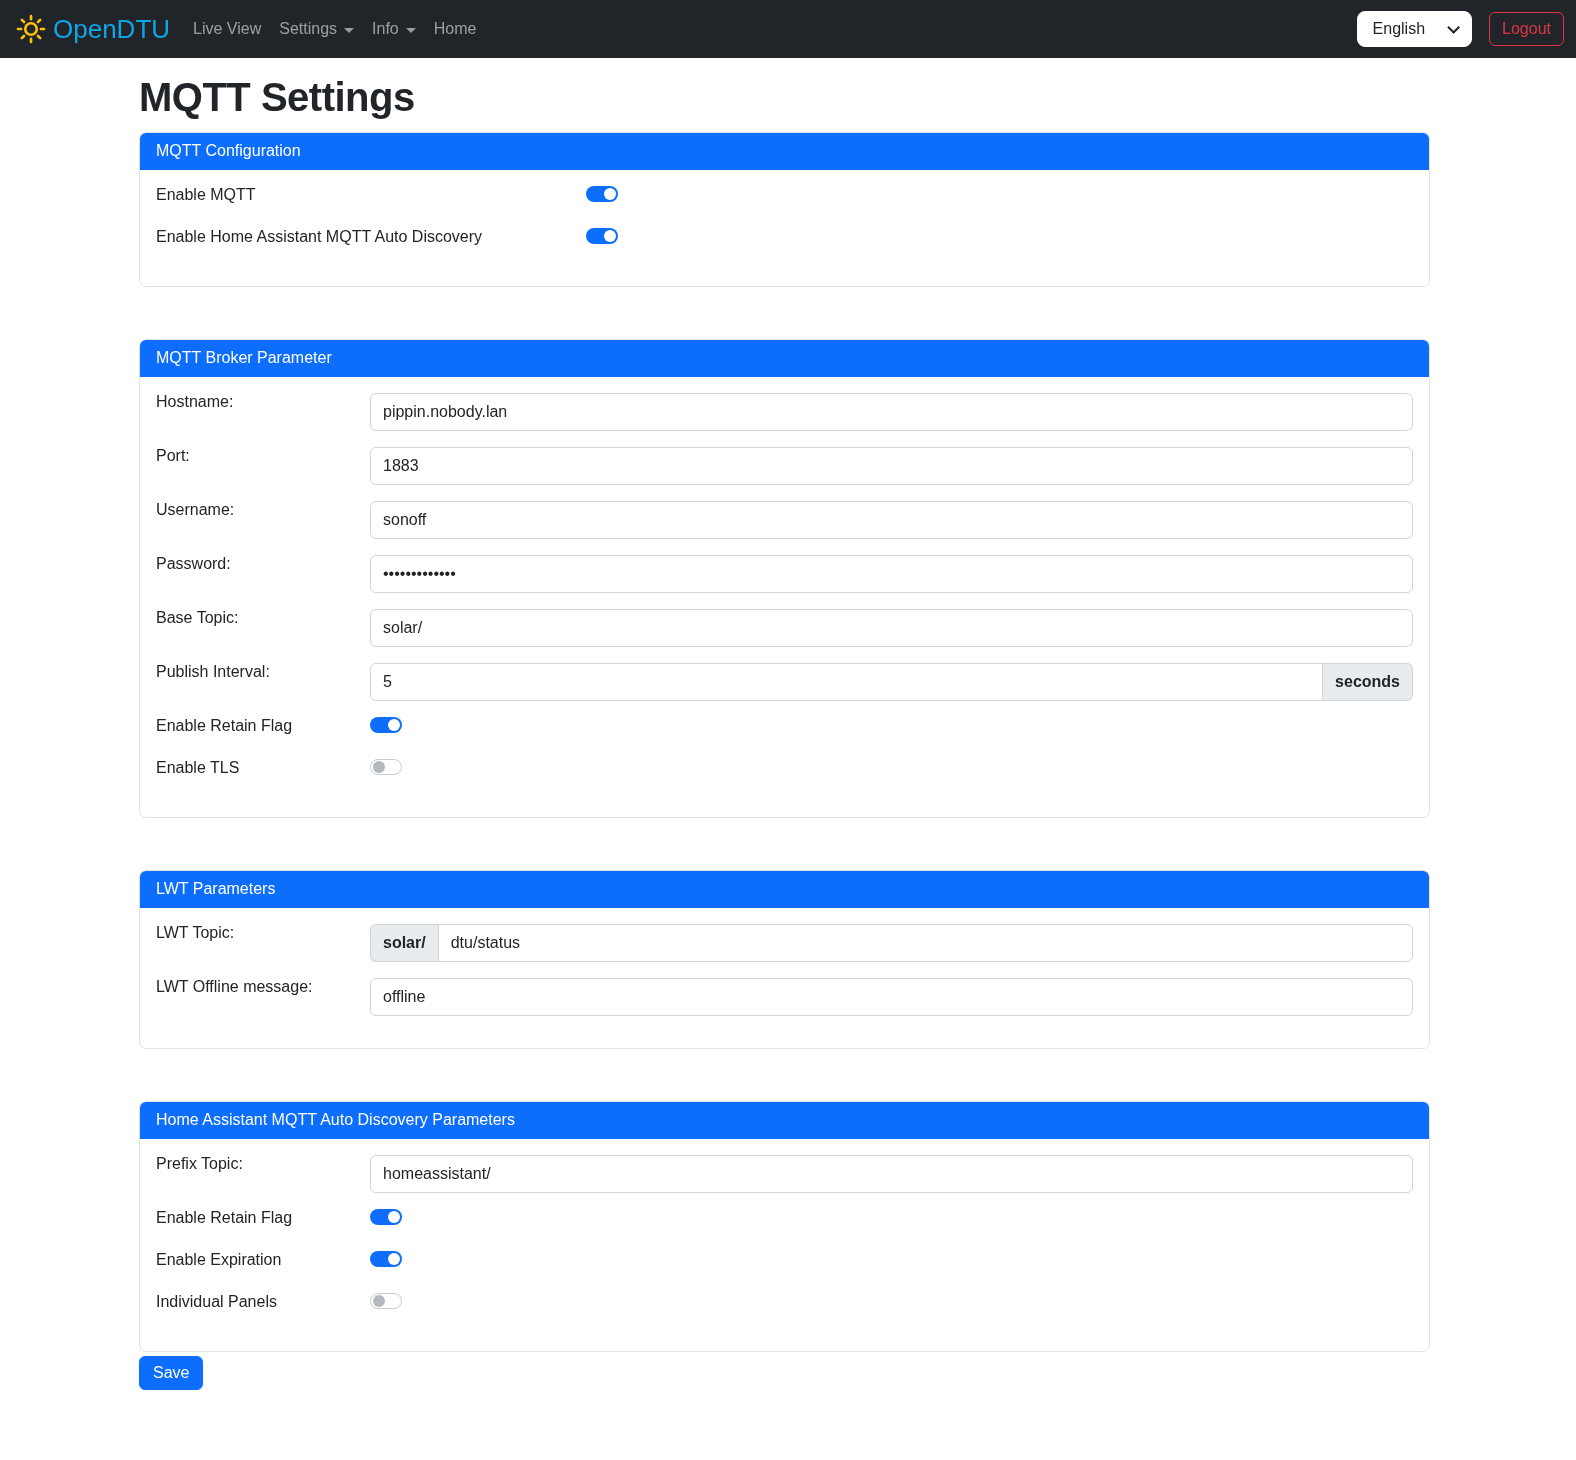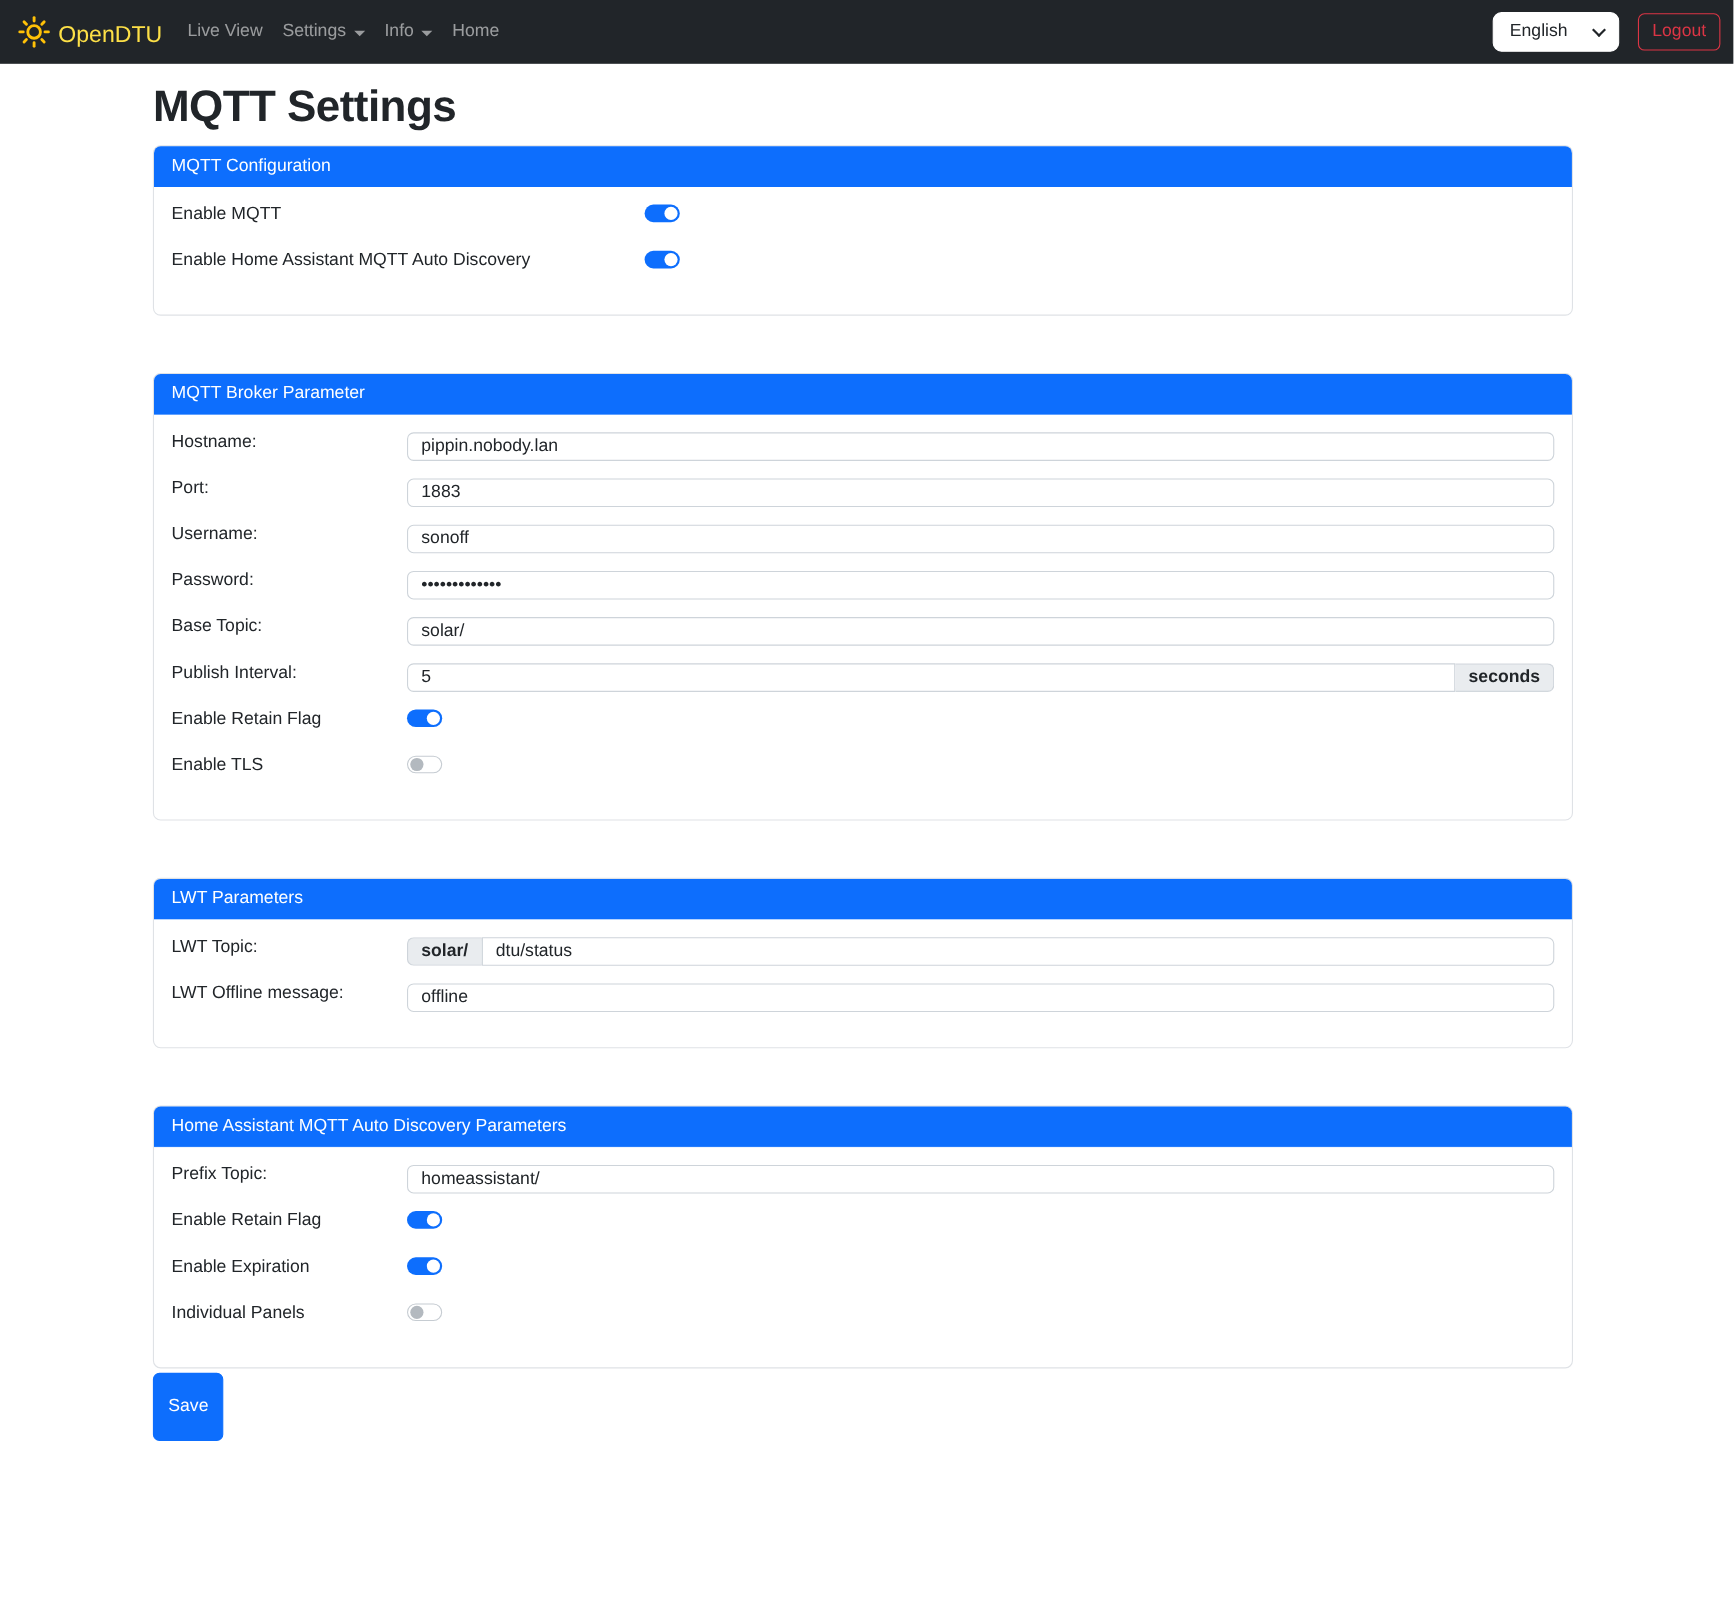--- a/index.html
+++ b/index.html
@@ -16,24 +16,24 @@
   
   .navbar {
     height: 58px;
     background: #212529;
     display: flex;
     align-items: center;
     padding: 0 12px;
   }
   .brand {
     display: flex;
-    align-items: flex-end;
+    align-items: flex-start;
     gap: 7px;
-    color: #fde047;
-    font-size: 21px;
+    color: #0ea5e9;
+    font-size: 26px;
     margin-left: 4px;
     cursor: pointer;
     white-space: nowrap;
   }
   .nav-links {
     display: flex;
     align-items: center;
     margin-left: 14px;
     text-align: center;
   }
@@ -138,21 +138,21 @@
     flex: 0 0 430px;
   }
   .control {
     flex: 1;
     display: flex;
     min-width: 0;
   }
   .form-control {
     flex: 1;
     min-width: 0;
-    height: 26px;
+    height: 38px;
     border: 1px solid #ced4da;
     border-radius: 6px;
     padding: 0 12px;
     font-size: 16px;
     font-family: inherit;
     color: #212529;
     background: #fff;
     outline: none;
   }
   .addon {
@@ -202,21 +202,21 @@
     background: #b3b9bf;
     top: 1px; left: 2px;
   }
 
   
   .btn-primary {
     background: #0d6efd;
     border: 1px solid #0d6efd;
     color: #ffffff;
     border-radius: 6px;
-    padding: 21px 13px;
+    padding: 7px 13px;
     font-size: 16px;
     font-family: inherit;
     cursor: pointer;
     margin: 0 0 22px 0;
   }
 
   
   .sun-icon { display: inline-flex; }
 </style>
 </head>

